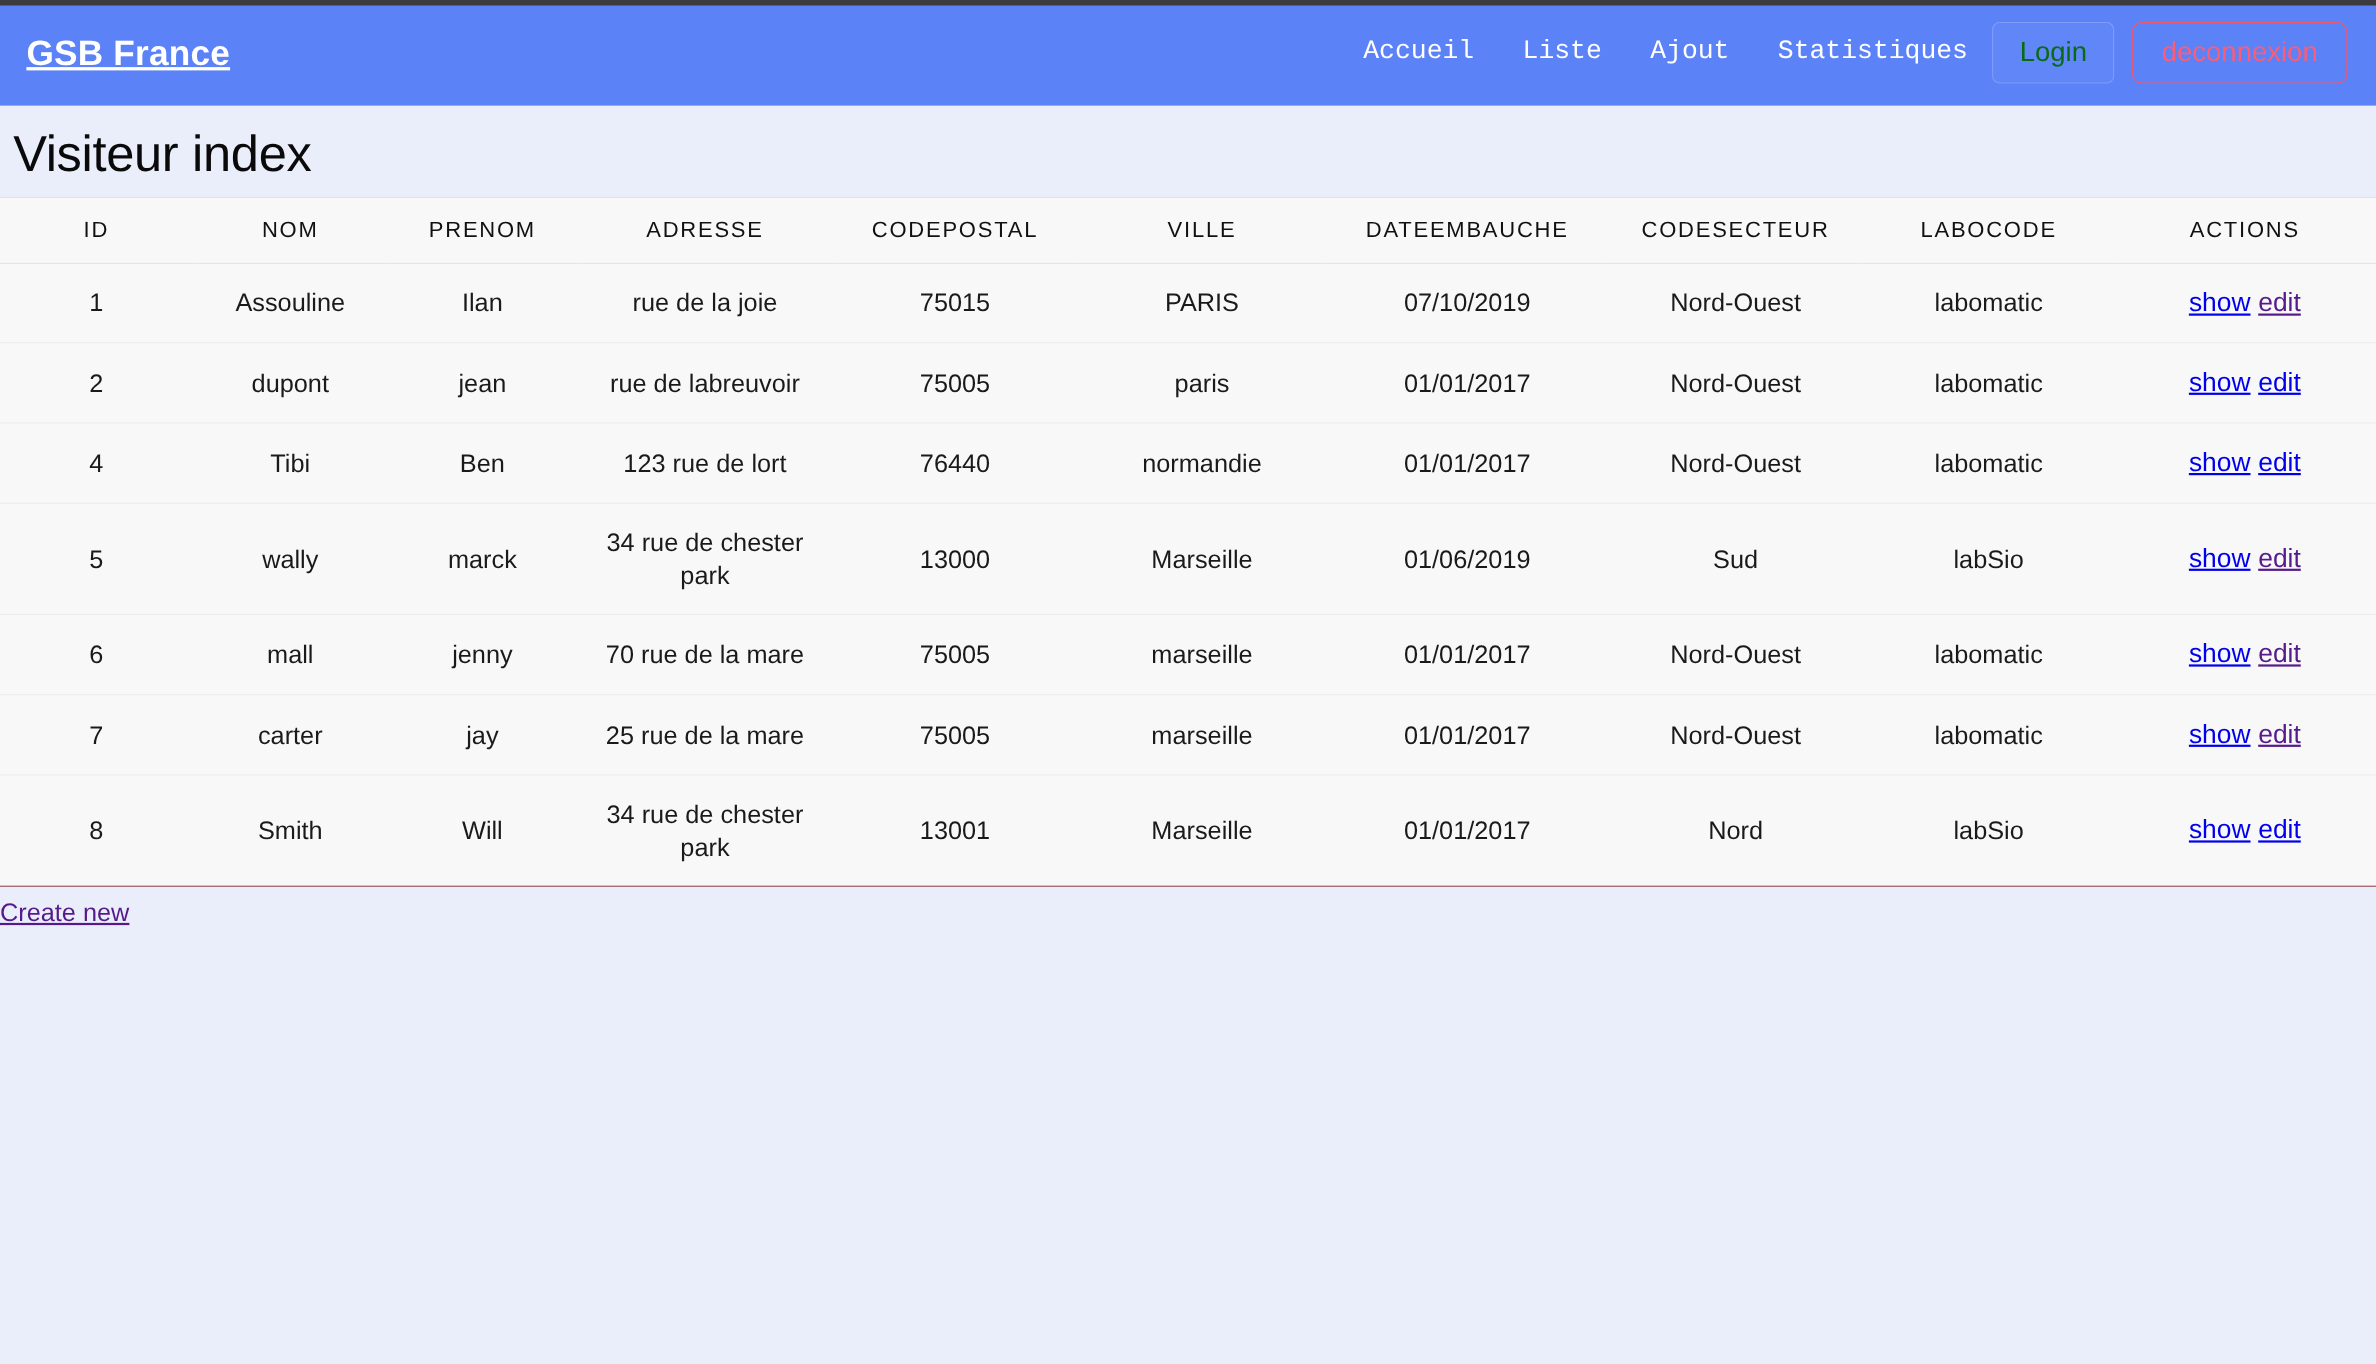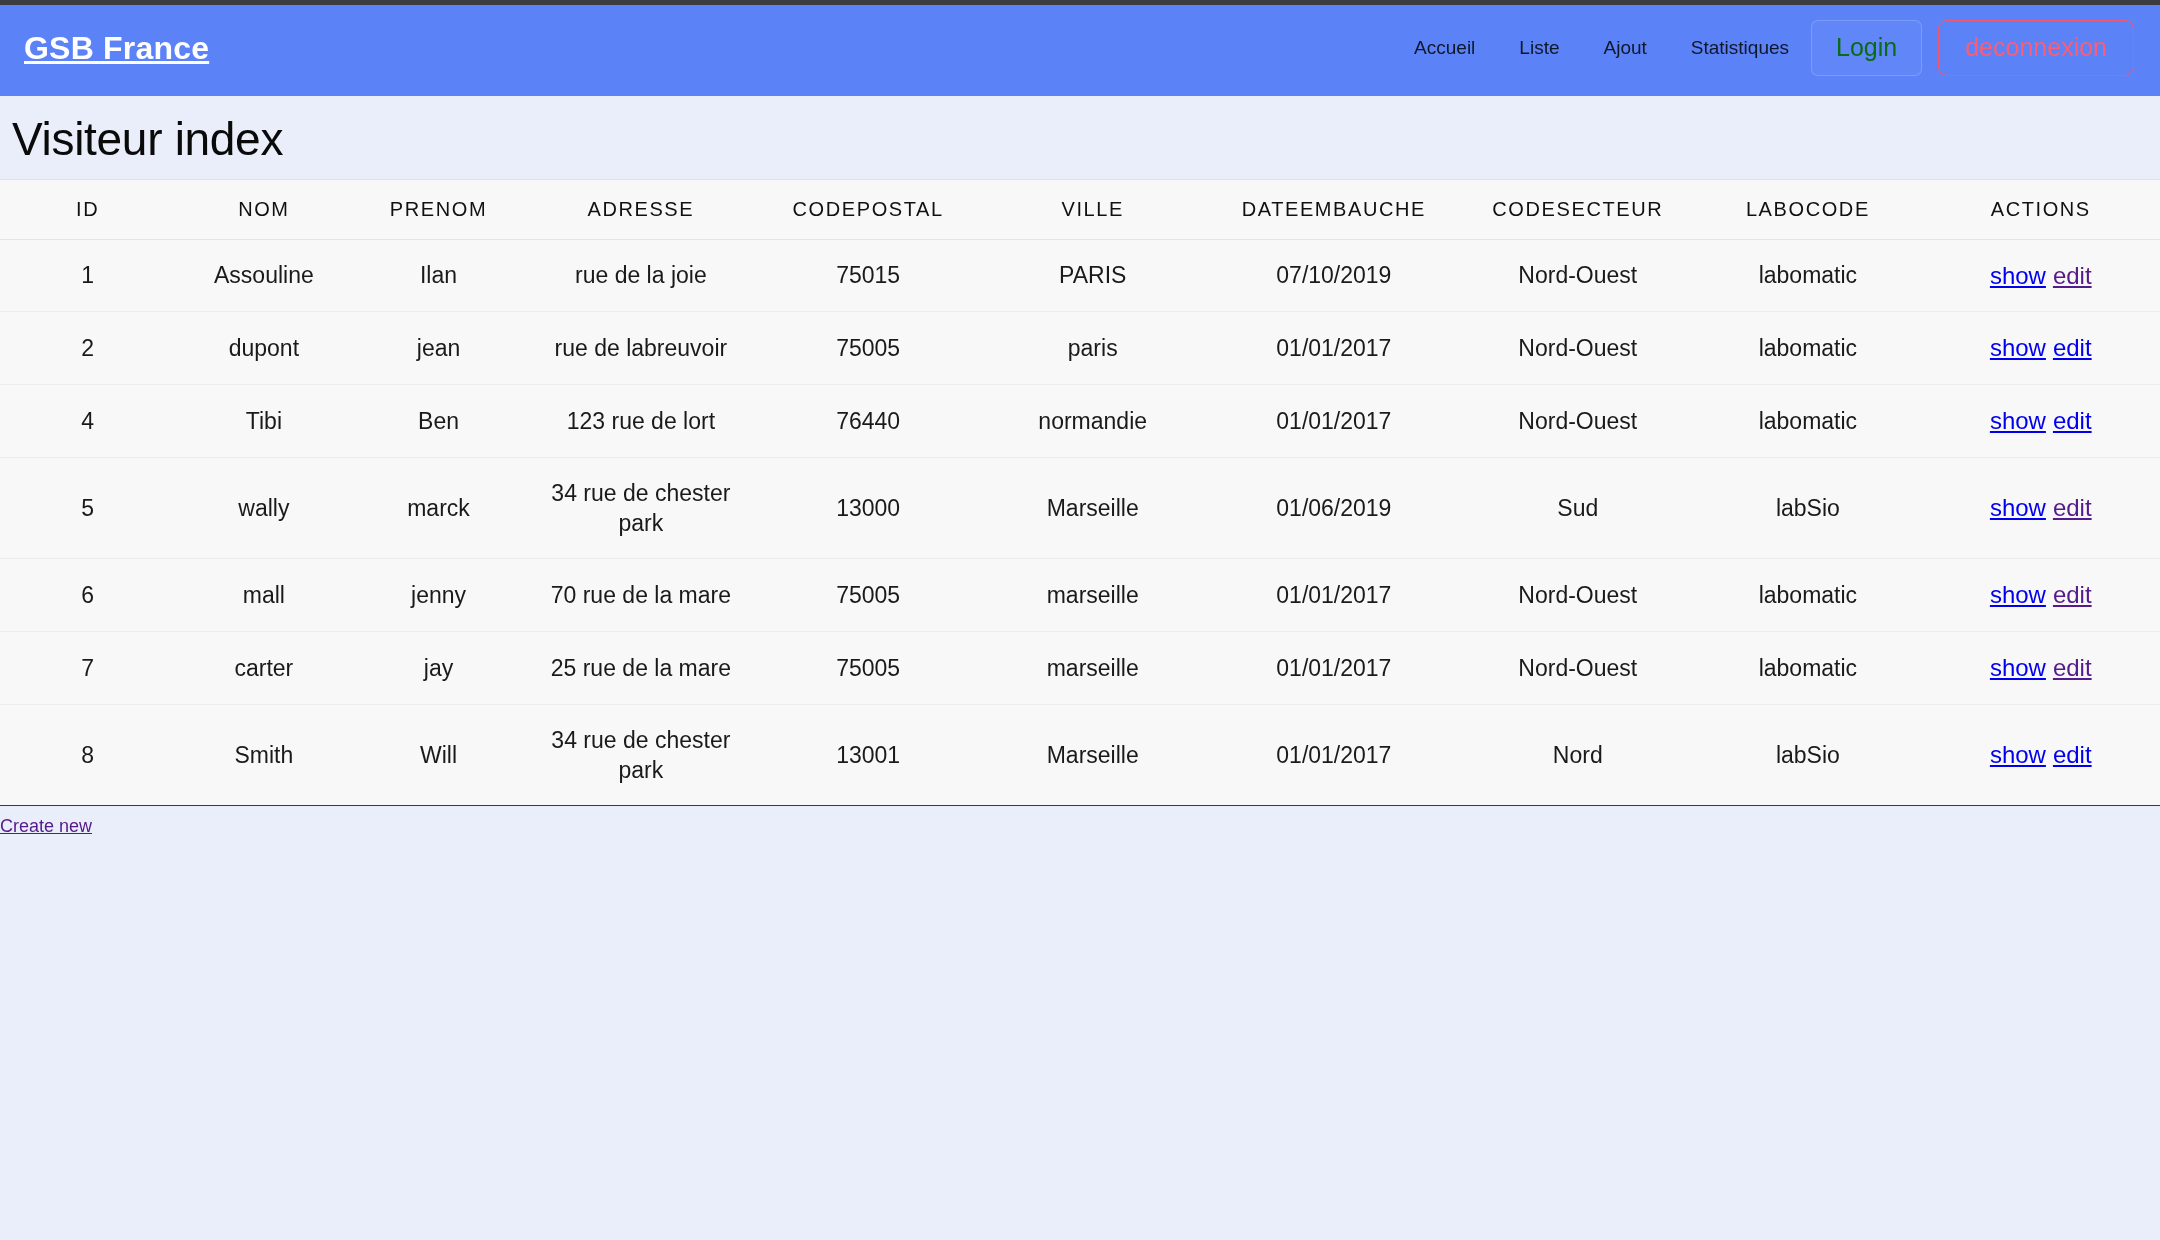--- a/index.html
+++ b/index.html
@@ -37,26 +37,27 @@
     font-weight: bold;
     letter-spacing: 0.2px;
     line-height: 1;
   }
   .nav-right {
     display: flex;
     align-items: center;
     gap: 0px;
   }
   .nav-link {
-    color: #0f172a;
-    font-size: 19px;
+    color: #ffffff;
+    font-size: 24px;
     text-decoration: none;
     padding: 14px 22px;
     white-space: nowrap;
     line-height: 1.1;
+    font-family: Liberation Mono, monospace;
   }
   .btn-login {
     color: #0a6b16;
     font-size: 25px;
     text-decoration: none;
     padding: 13px 24px;
     border: 1px solid rgba(255,255,255,0.18);
     border-radius: 7px;
     background: rgba(255,255,255,0.035);
     line-height: 1.1;
@@ -137,21 +138,21 @@
     font-size: 24px;
     text-decoration: underline;
   }
   .act-sep { display: inline-block; width: 7px; }
 
   
   .create-new-row {
     padding: 10px 0 0 0;
   }
   a.create-new {
-    font-size: 18px;
+    font-size: 23px;
     color: #551a8b;
     text-decoration: underline;
     line-height: 1.2;
   }
   .filler { flex: 1 1 auto; background: #eaeefa; }
   .page { display: flex; flex-direction: column; min-height: 1240px; }
 </style>
 </head>
 <body>
 

